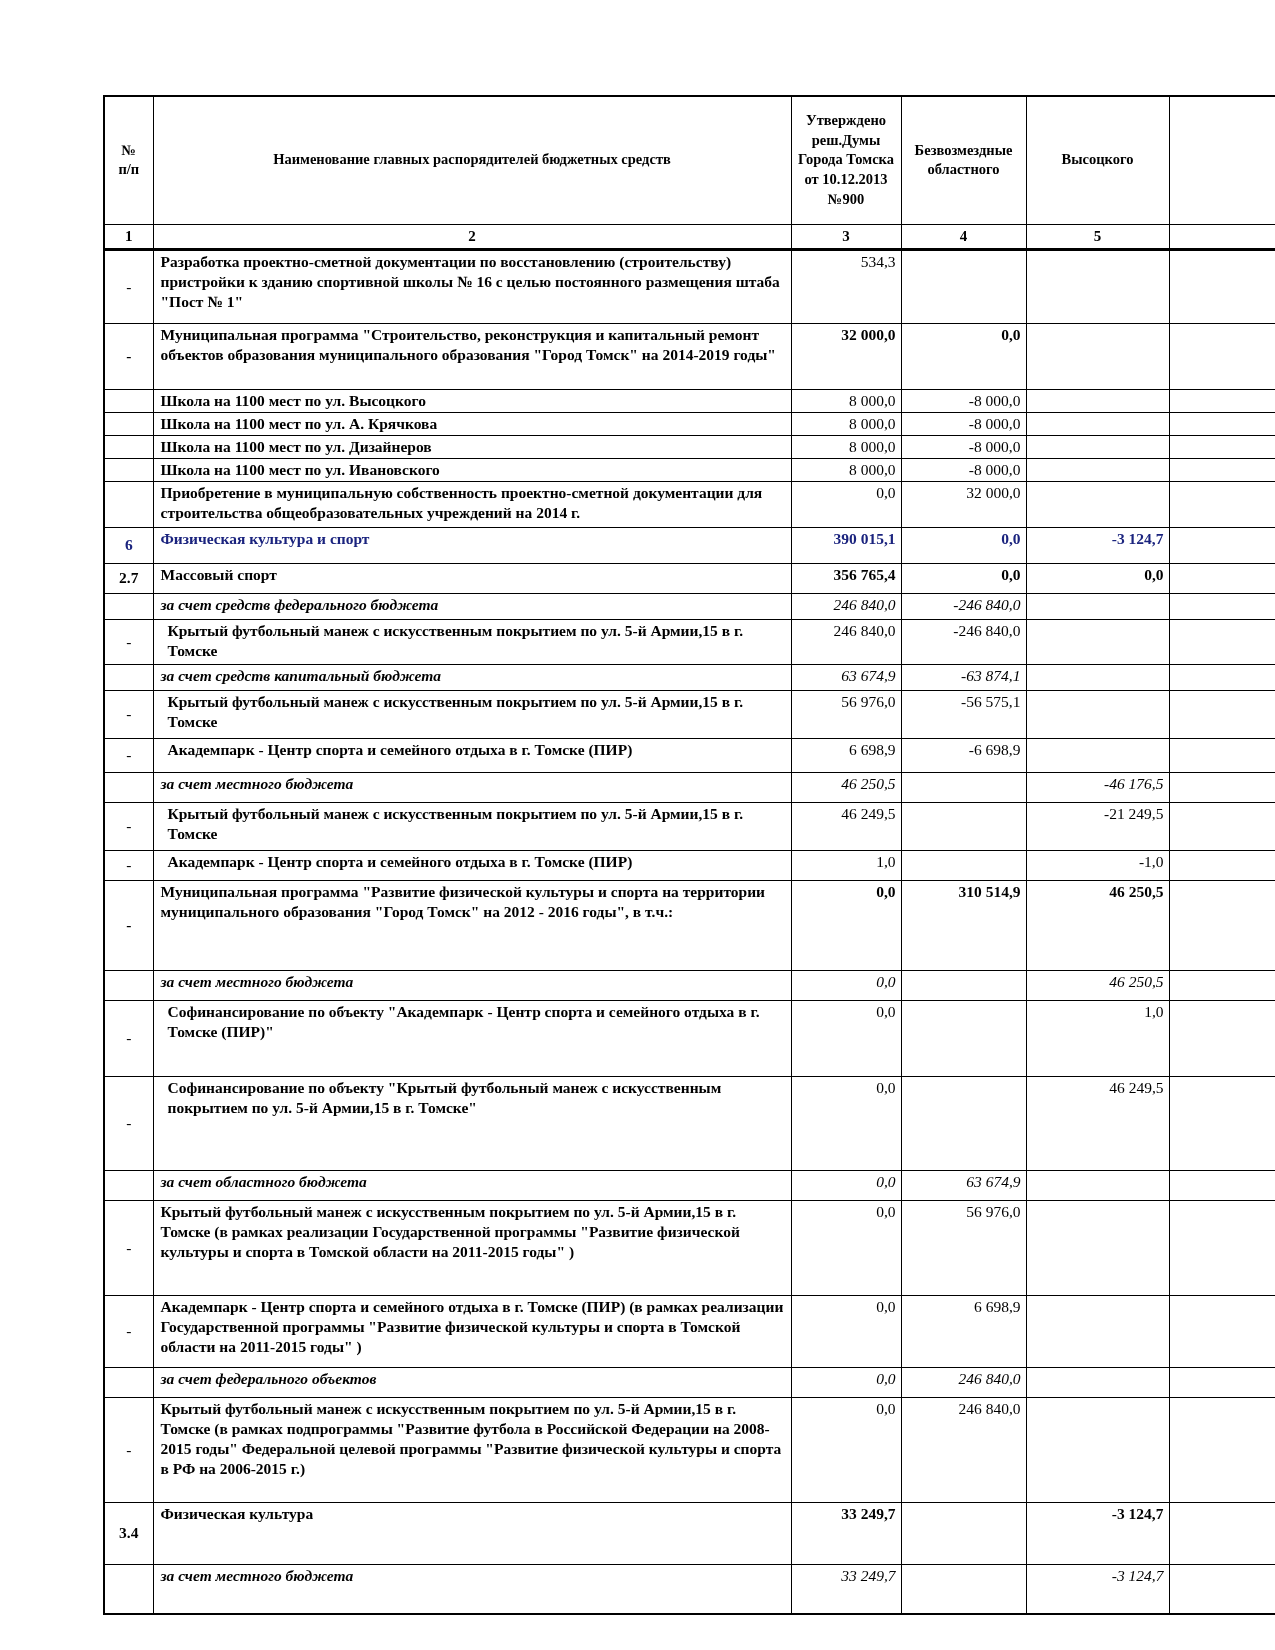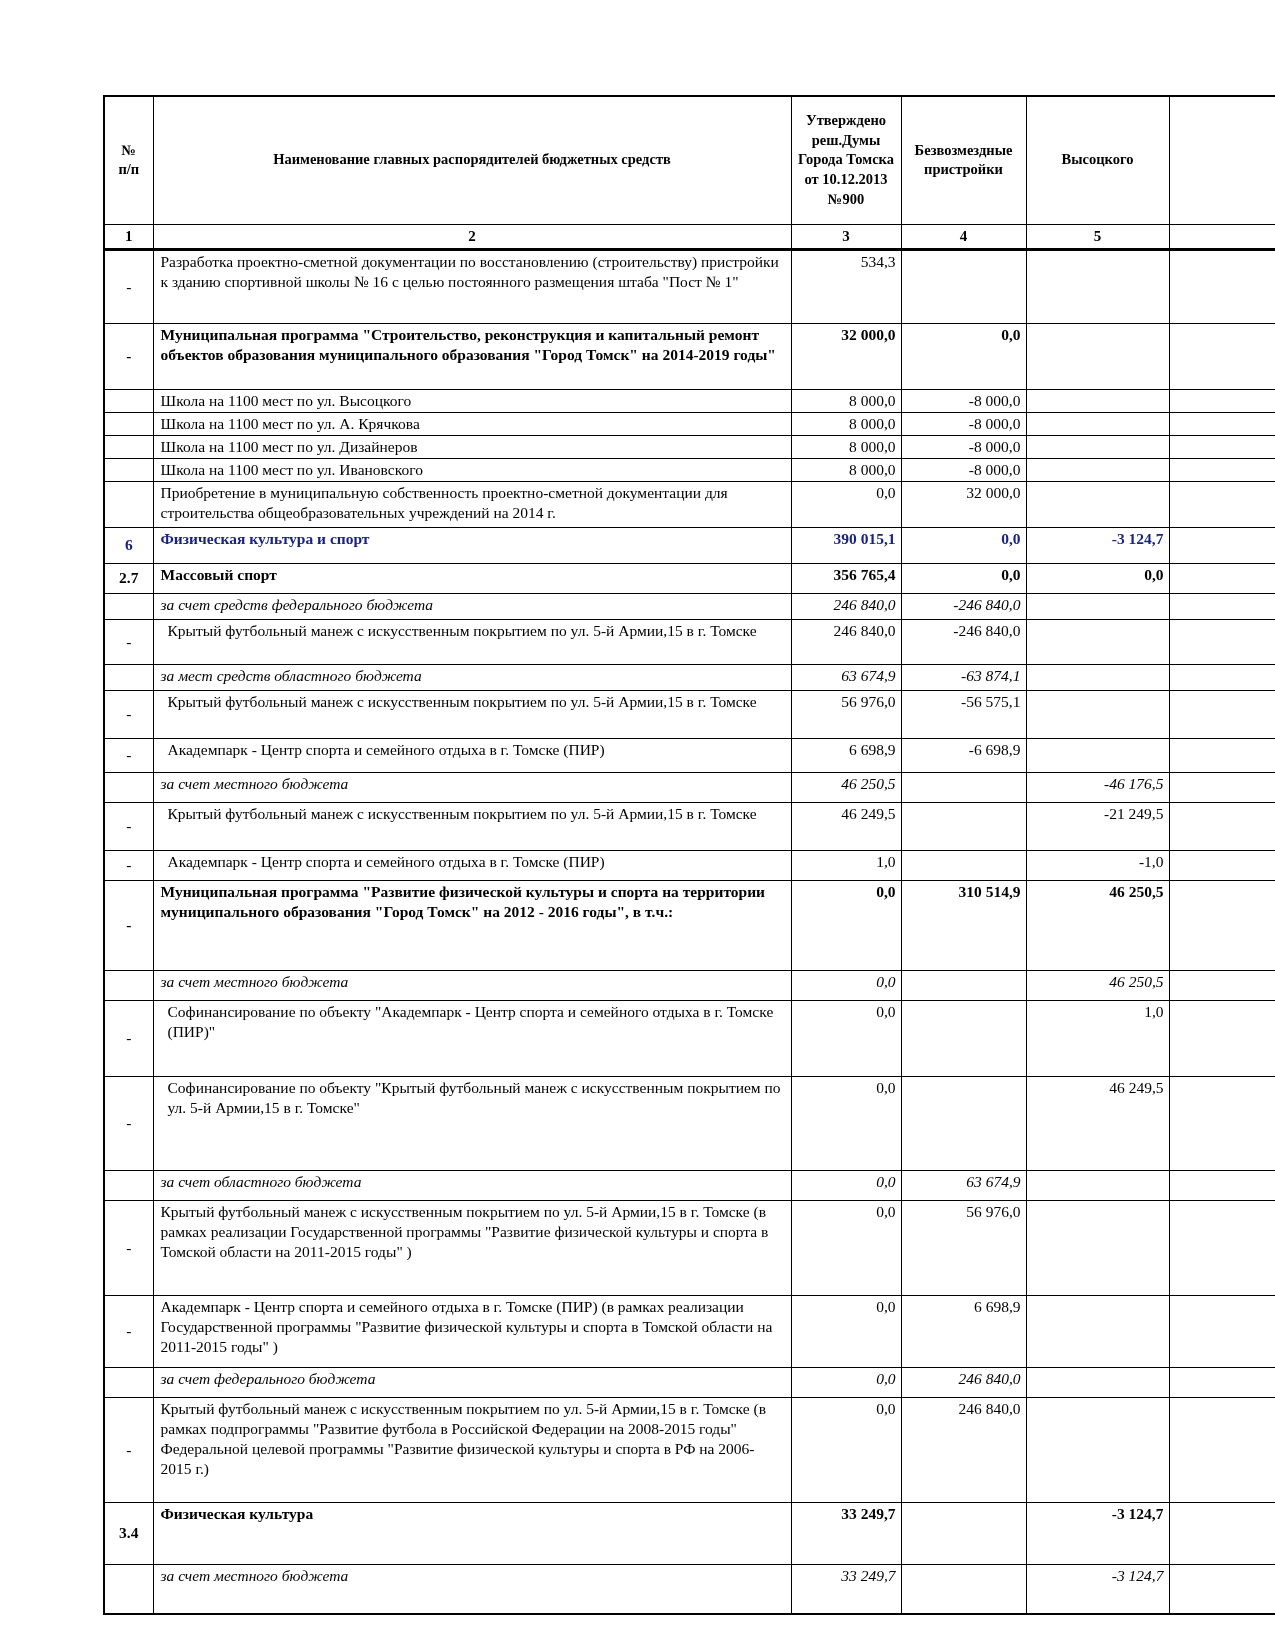--- a/index.html
+++ b/index.html
@@ -45,21 +45,21 @@
     vertical-align: middle;
     padding: 0;
     border-bottom: 3px solid #000;
   }
   tbody td { font-size: 15.5px; line-height: 20px; padding: 1px 4px; }
   tbody td.num {
     text-align: center;
     vertical-align: middle;
     padding: 1px 2px;
   }
-  tbody td.name { text-align: left; padding: 1px 6px 1px 7px; }
+  tbody td.name { text-align: left; padding: 1px 6px 1px 7px; font-weight: bold; }
   tbody td.name.indent { padding-left: 14px; }
   tbody td.val { text-align: right; padding: 1px 5px 1px 2px; }
   tr.program td, tr.total td { font-weight: bold; }
   tr.grand td { font-weight: bold; color: var(--section-blue, #1a237e); }
   tr.source td.name, tr.source td.val { font-style: italic; }
 </style>
 </head>
 <body>
 
 <div class="page">
@@ -71,21 +71,21 @@
       <col style="width:125px">
       <col style="width:143px">
       <col style="width:112px">
     </colgroup>
     <thead>
       <tr class="header-row">
         <th class="pre">№
 п/п</th>
         <th>Наименование главных распорядителей бюджетных средств</th>
         <th>Утверждено реш.Думы Города Томска от 10.12.2013 №900</th>
-        <th>Безвозмездные пристройки</th>
+        <th>Безвозмездные областного</th>
         <th>Высоцкого</th>
         <th></th>
       </tr>
       <tr class="colnum-row">
         <td>1</td>
         <td>2</td>
         <td>3</td>
         <td>4</td>
         <td>5</td>
         <td></td>
@@ -175,21 +175,21 @@
         <tr class="item" style="height: 45px;">
           <td class="num">-</td>
           <td class="name indent">Крытый футбольный манеж с искусственным покрытием по ул. 5-й Армии,15 в г. Томске</td>
           <td class="val">246 840,0</td>
           <td class="val">-246 840,0</td>
           <td class="val"></td>
           <td class="val"></td>
         </tr>
         <tr class="source" style="height: 26px;">
           <td class="num"></td>
-          <td class="name">за мест средств областного бюджета</td>
+          <td class="name">за счет средств капитальный бюджета</td>
           <td class="val">63 674,9</td>
           <td class="val">-63 874,1</td>
           <td class="val"></td>
           <td class="val"></td>
         </tr>
         <tr class="item" style="height: 48px;">
           <td class="num">-</td>
           <td class="name indent">Крытый футбольный манеж с искусственным покрытием по ул. 5-й Армии,15 в г. Томске</td>
           <td class="val">56 976,0</td>
           <td class="val">-56 575,1</td>
@@ -279,21 +279,21 @@
         <tr class="item" style="height: 72px;">
           <td class="num">-</td>
           <td class="name">Академпарк - Центр спорта и семейного отдыха в г. Томске (ПИР) (в рамках реализации Государственной программы "Развитие физической культуры и спорта в Томской области на 2011-2015 годы" )</td>
           <td class="val">0,0</td>
           <td class="val">6 698,9</td>
           <td class="val"></td>
           <td class="val"></td>
         </tr>
         <tr class="source" style="height: 30px;">
           <td class="num"></td>
-          <td class="name">за счет федерального бюджета</td>
+          <td class="name">за счет федерального объектов</td>
           <td class="val">0,0</td>
           <td class="val">246 840,0</td>
           <td class="val"></td>
           <td class="val"></td>
         </tr>
         <tr class="item" style="height: 105px;">
           <td class="num">-</td>
           <td class="name">Крытый футбольный манеж с искусственным покрытием по ул. 5-й Армии,15 в г. Томске (в рамках подпрограммы "Развитие футбола в Российской Федерации на 2008-2015 годы" Федеральной целевой программы "Развитие физической культуры и спорта в РФ на 2006-2015 г.)</td>
           <td class="val">0,0</td>
           <td class="val">246 840,0</td>

